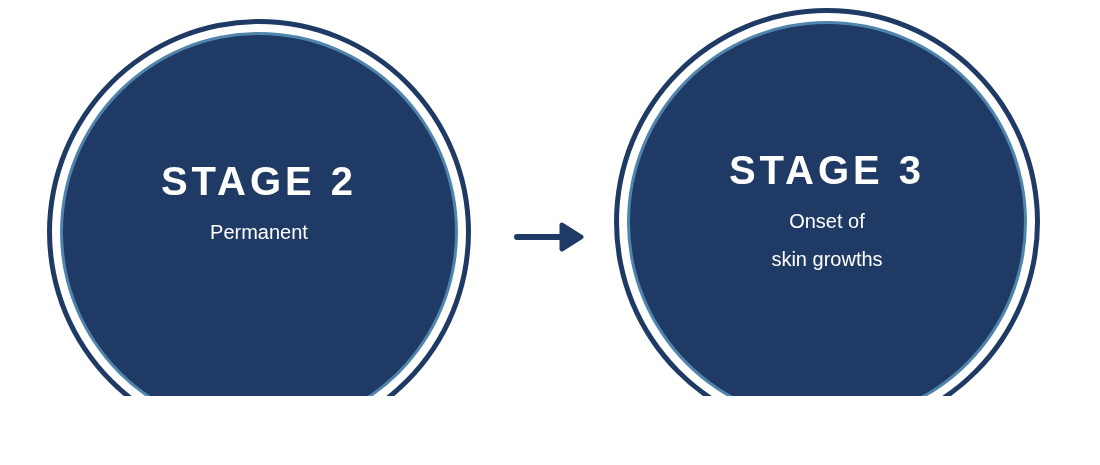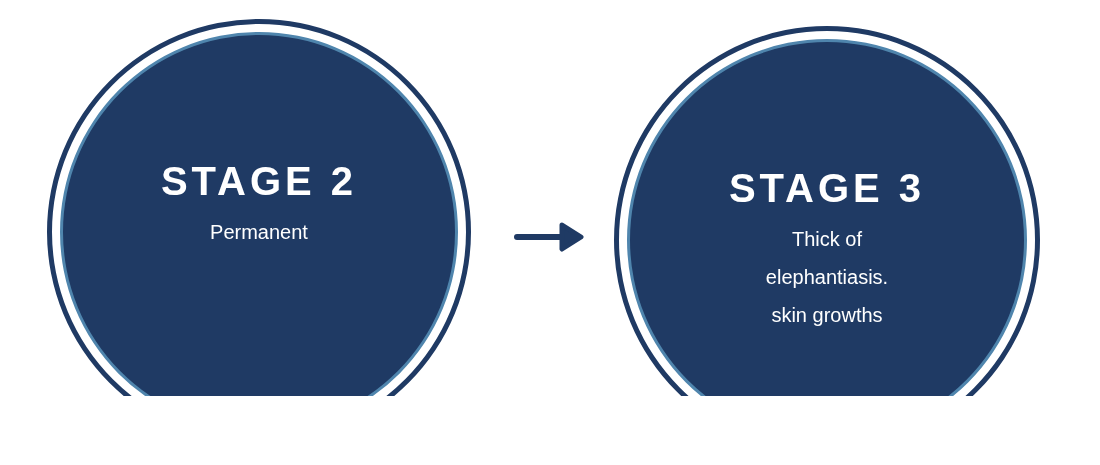--- a/index.html
+++ b/index.html
@@ -21,21 +21,21 @@
     overflow:hidden;
   }
   .circle-outer{
     position:absolute;
     box-sizing:border-box;
     border-radius:50%;
     border:5px solid var(--navy);
     background:var(--background);
   }
   .circle-outer.pos-left{ left:47px;  top:19px; width:424px; height:426px; }
-  .circle-outer.pos-right{ left:614px; top:26px; width:426px; height:428px; }
+  .circle-outer.pos-right{ left:614px; top:8px; width:426px; height:428px; }
   .circle-inner{
     position:absolute;
     inset:8px;
     box-sizing:border-box;
     border-radius:50%;
     background:var(--navy);
     border:3px solid var(--light-blue);
     display:flex;
     flex-direction:column;
     align-items:center;
@@ -82,20 +82,19 @@
 
   <svg class="arrow" viewBox="0 0 78 36" xmlns="http://www.w3.org/2000/svg">
     <path d="M5 18 H56" stroke="#1f3a64" stroke-width="6" stroke-linecap="round" fill="none"></path>
     <path d="M50 6 L69 18 L50 30 Z" fill="#1f3a64" stroke="#1f3a64" stroke-width="5" stroke-linejoin="round"></path>
   </svg>
 
   <div class="circle-outer pos-right">
     <div class="circle-inner">
       <div class="stage-title">STAGE 3</div>
       <div class="stage-desc">
-        <span>Thick of</span>
-        <span>elephantiasis.</span>
+        <span>Onset of</span>
         <span>skin growths</span>
       </div>
     </div>
   </div>
 
 </div>
 
 </body></html>

